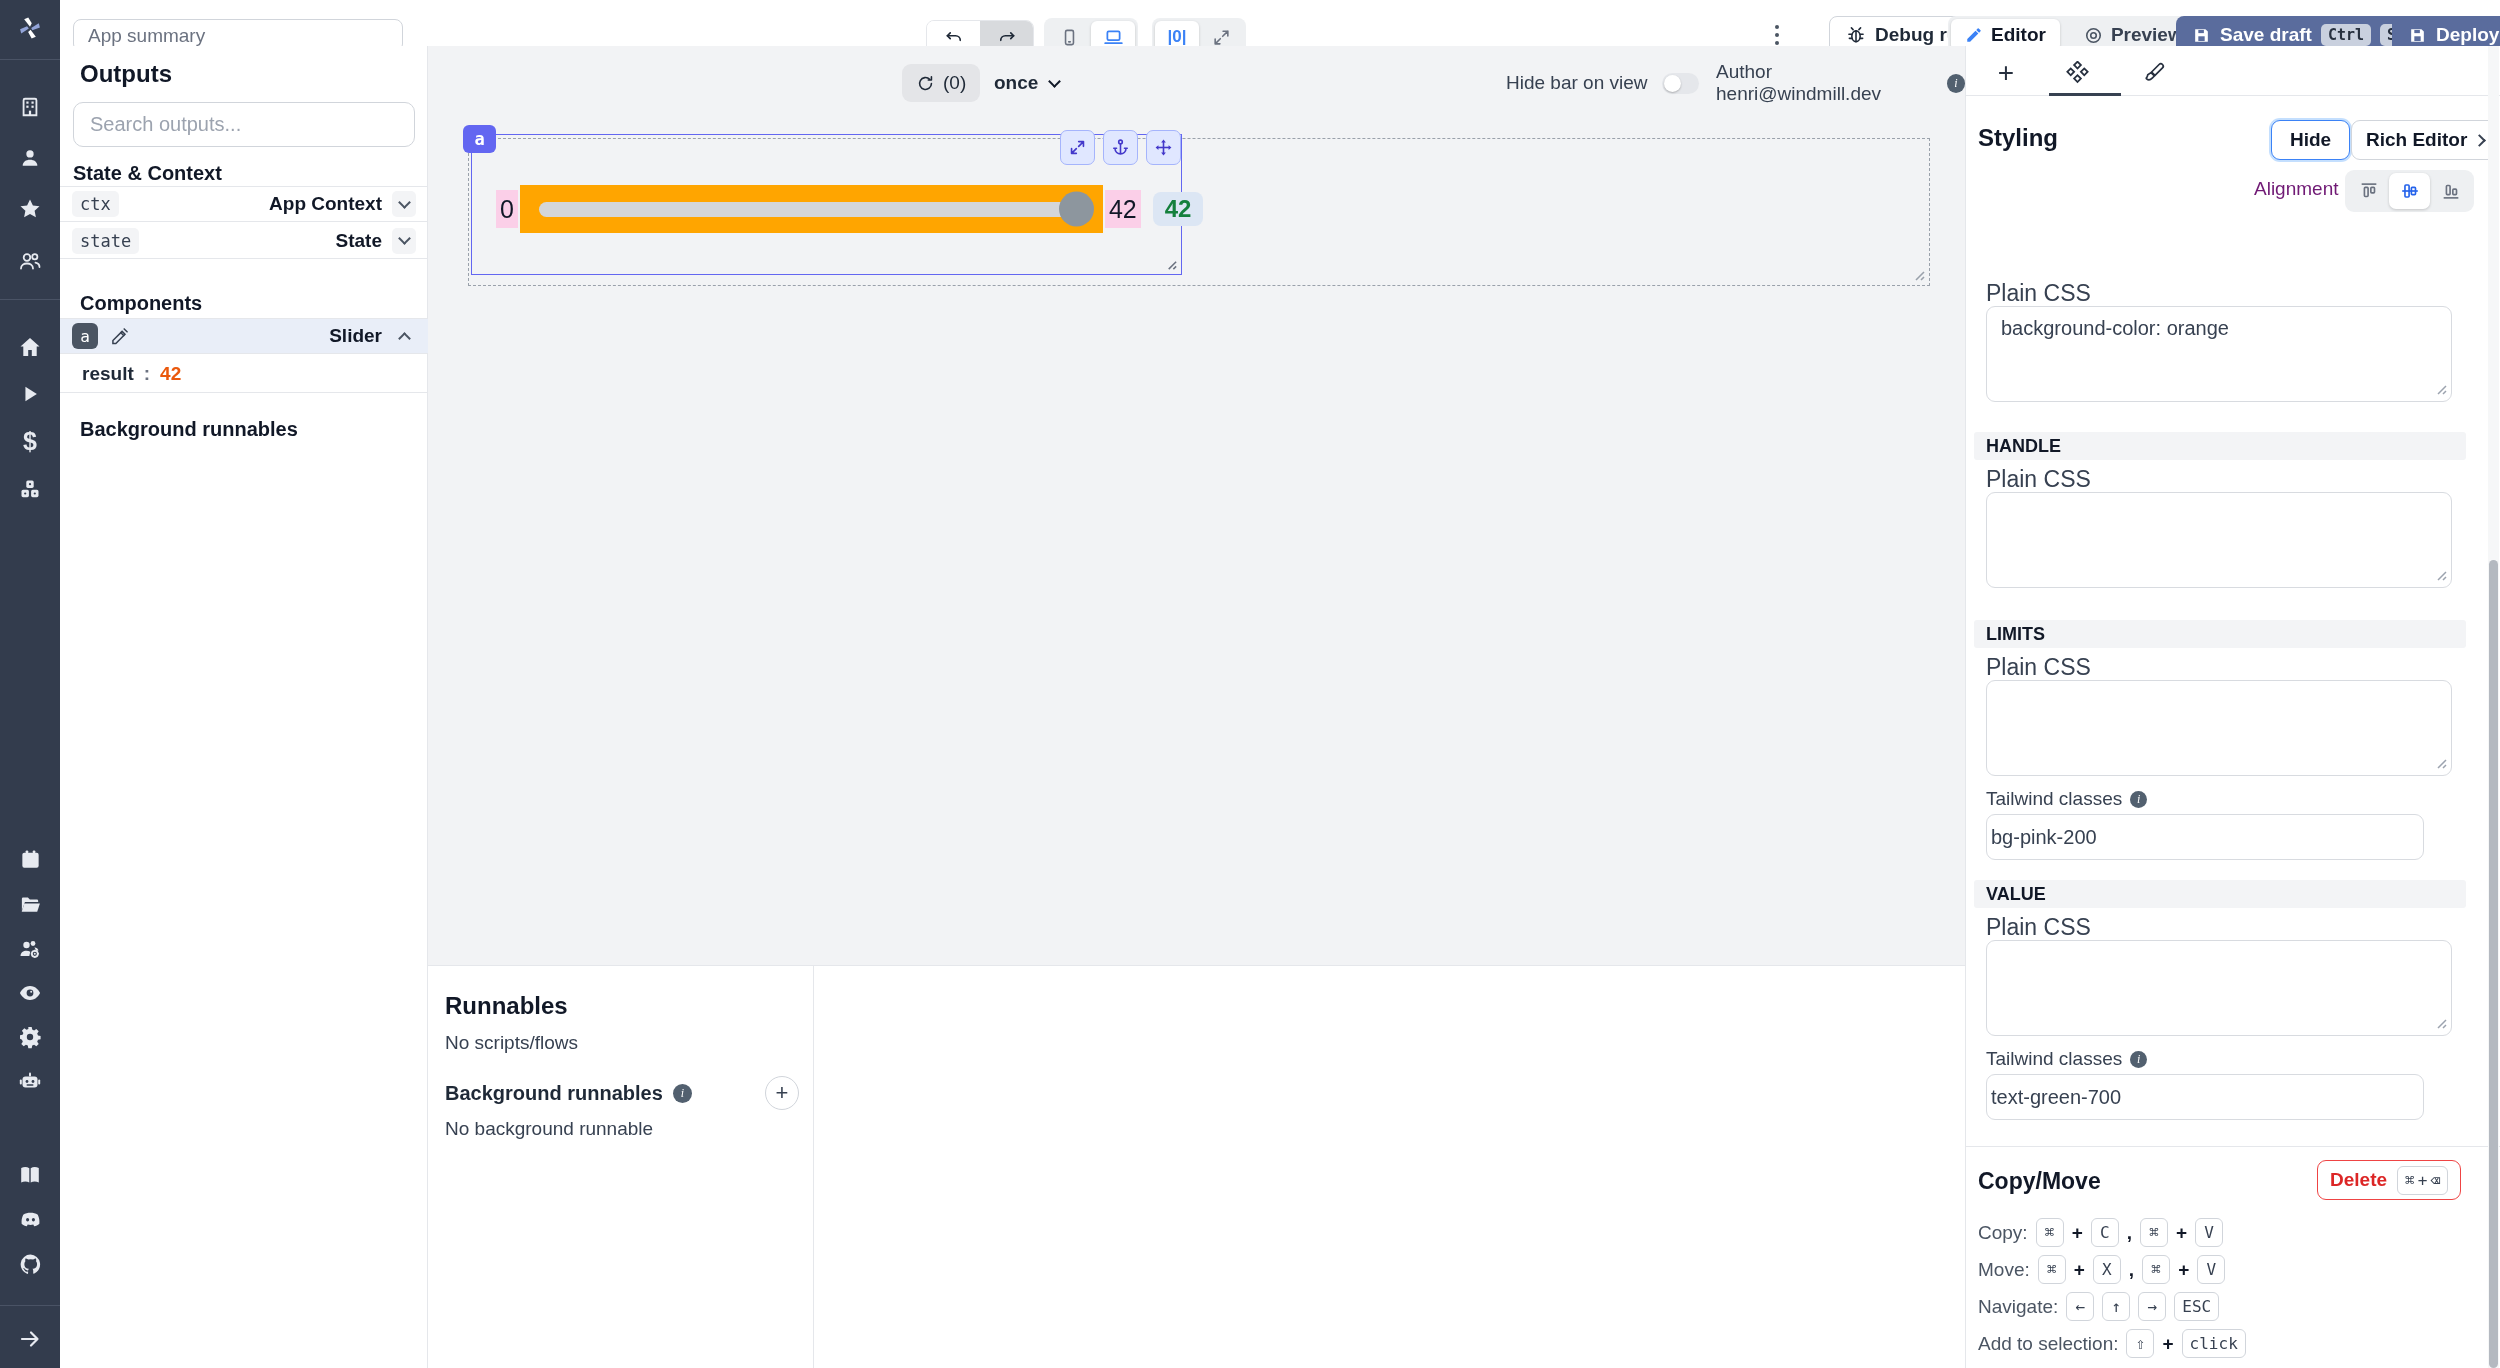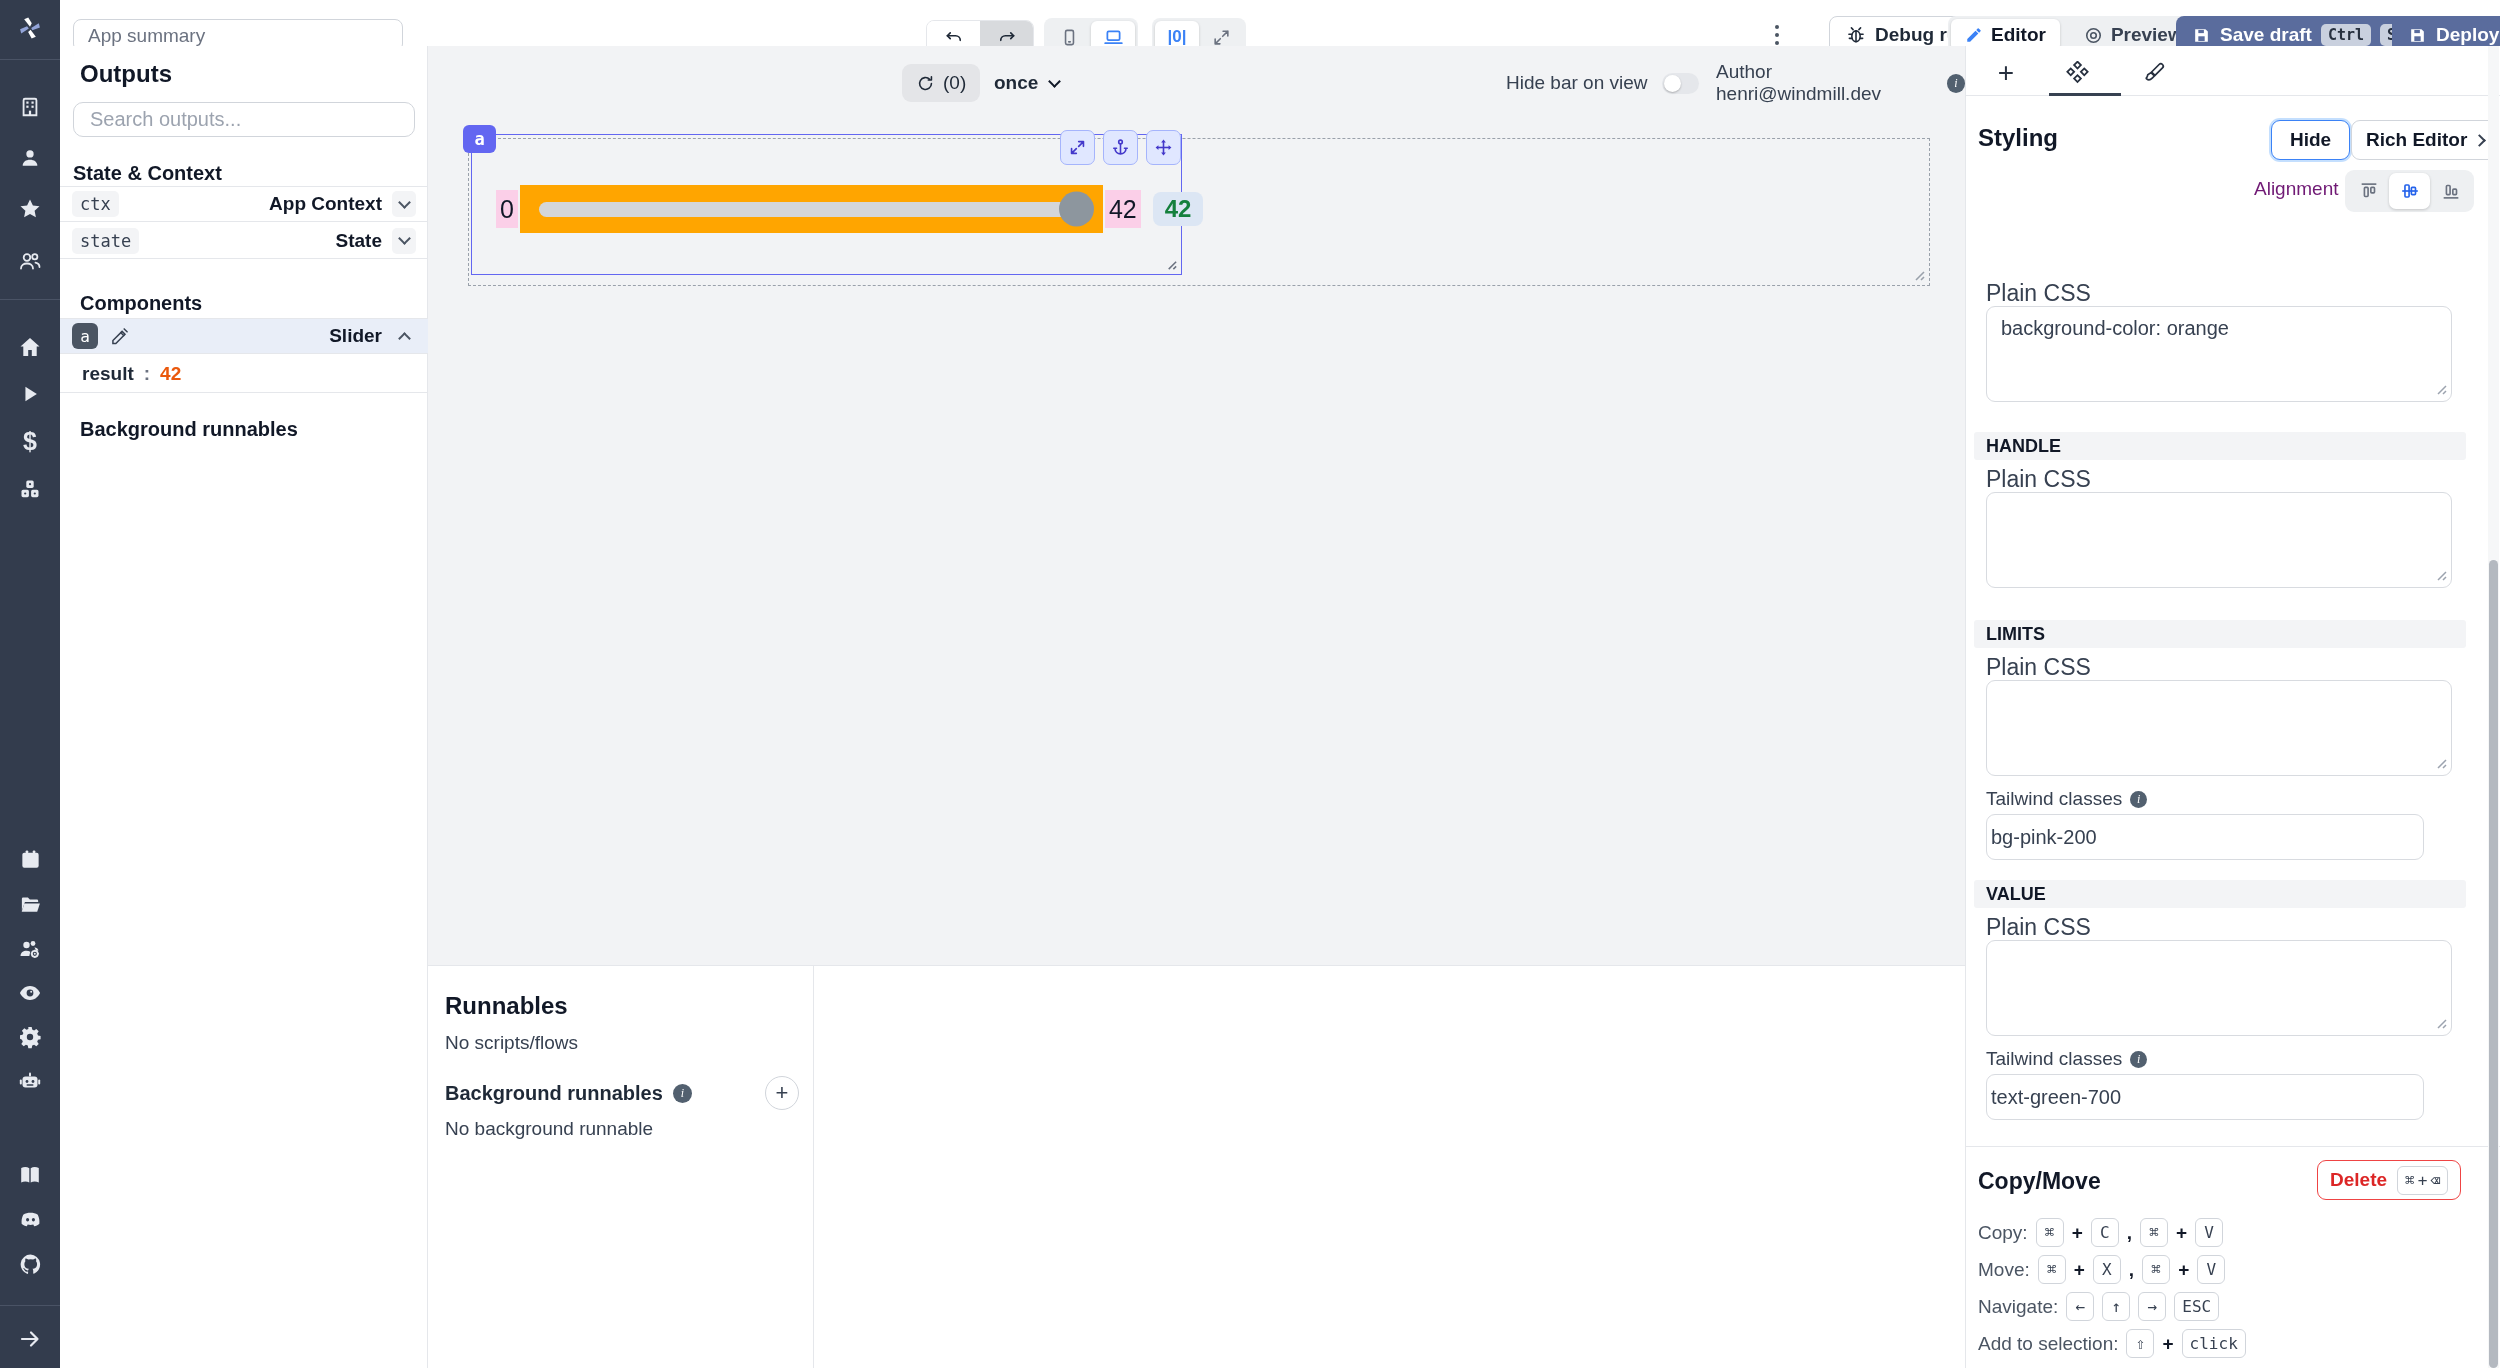--- a/index.html
+++ b/index.html
@@ -40,21 +40,21 @@
                color:#fff; cursor:pointer; }
   .kbd-chip-lt { background:#c9d0de; color:#27303f; border-radius:5px; padding:2px 7px;
                  font-size:15px; font-family:"DejaVu Sans Mono",monospace; }
   .kebab { width:6px; display:flex; flex-direction:column; gap:4px; align-items:center; cursor:pointer; }
   .kebab i { width:4px; height:4px; border-radius:50%; background:#4b5563; display:block; }
 
   
   #outputs { position:absolute; left:60px; top:46px; width:368px; height:1322px; background:#fff;
              border-right:1px solid #e5e7eb; }
   .panel-h1 { font-size:24px; font-weight:700; color:#111827; }
-  #search-outputs { position:absolute; left:13px; top:56px; width:342px; height:35px;
+  #search-outputs { position:absolute; left:13px; top:56px; width:342px; height:45px;
                     border:1px solid #d1d5db; border-radius:10px; padding:0 16px; font-size:20px;
                     color:#374151; font-family:"Liberation Sans",sans-serif; }
   #search-outputs::placeholder { color:#9ca3af; }
   .sec-h { font-size:20px; font-weight:700; color:#111827; }
   .o-row { position:absolute; left:0; width:368px; height:36px; display:flex; align-items:center;
            padding:0 12px; border-bottom:1px solid #e5e7eb; }
   .o-badge { background:#f3f4f6; border-radius:5px; padding:3px 8px; font-size:17px; color:#374151;
              font-family:"DejaVu Sans Mono",monospace; }
   .o-type { margin-left:auto; font-weight:700; font-size:19px; color:#111827; }
   .chev-btn { margin-left:10px; width:24px; height:26px; background:#f3f4f6; border-radius:5px;

